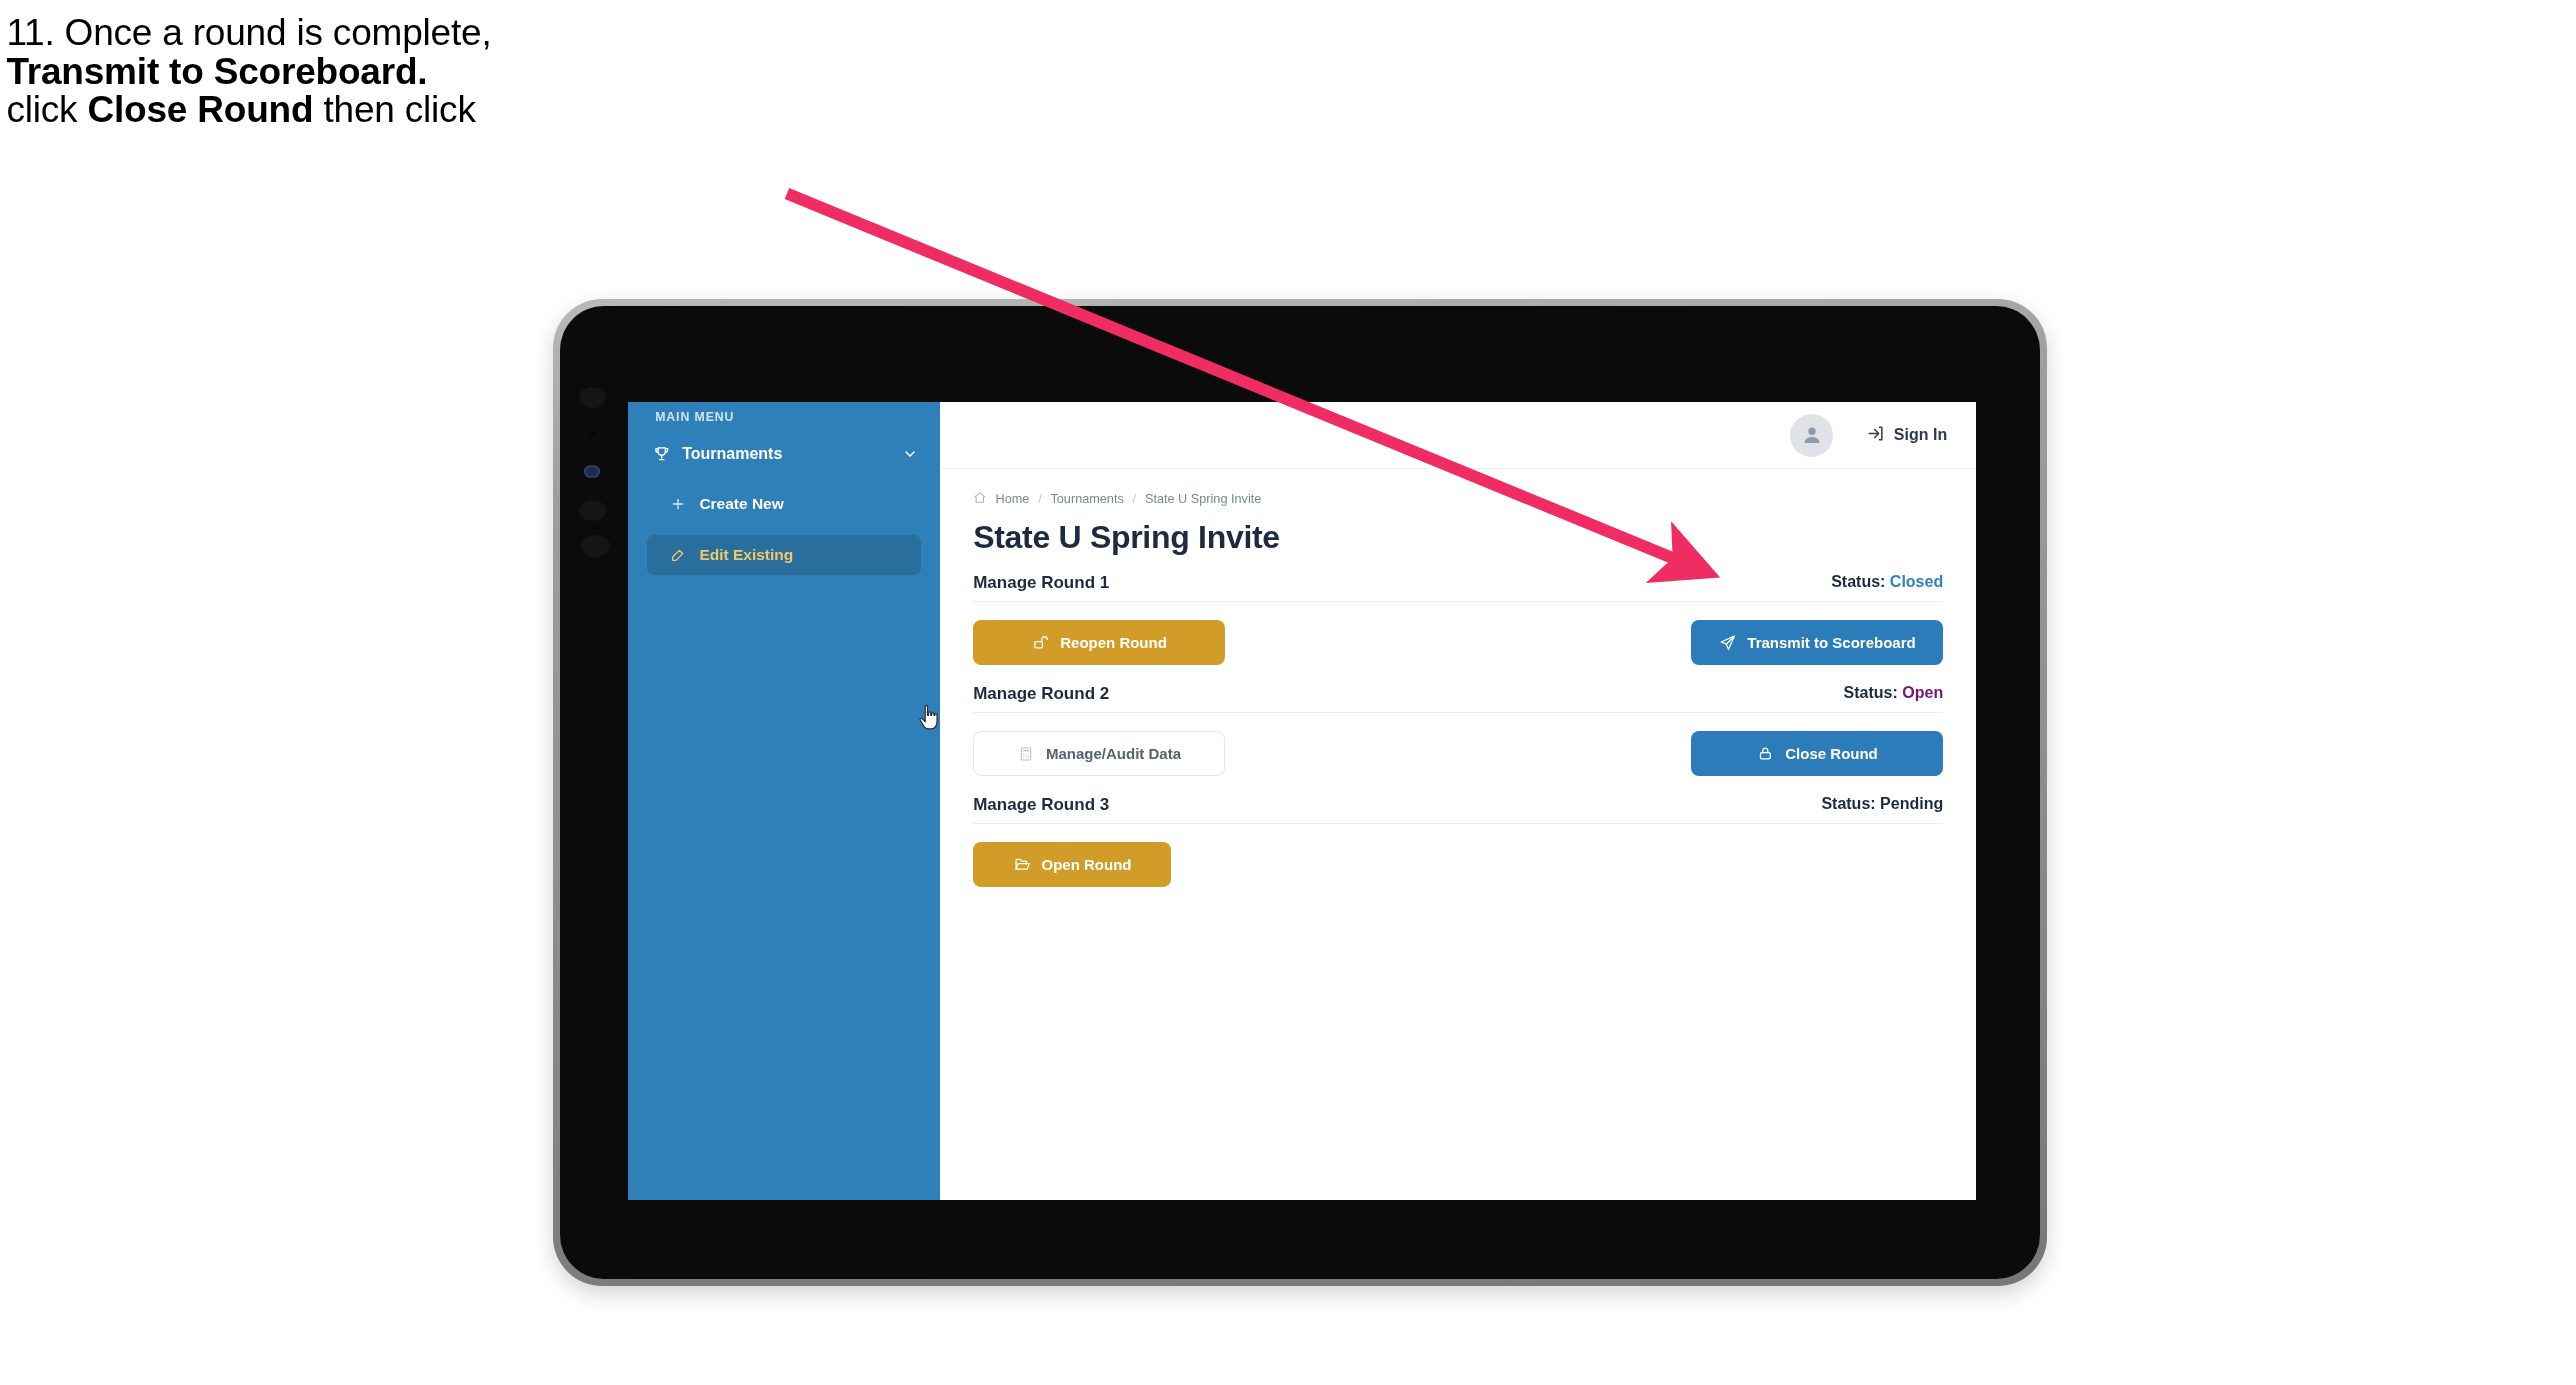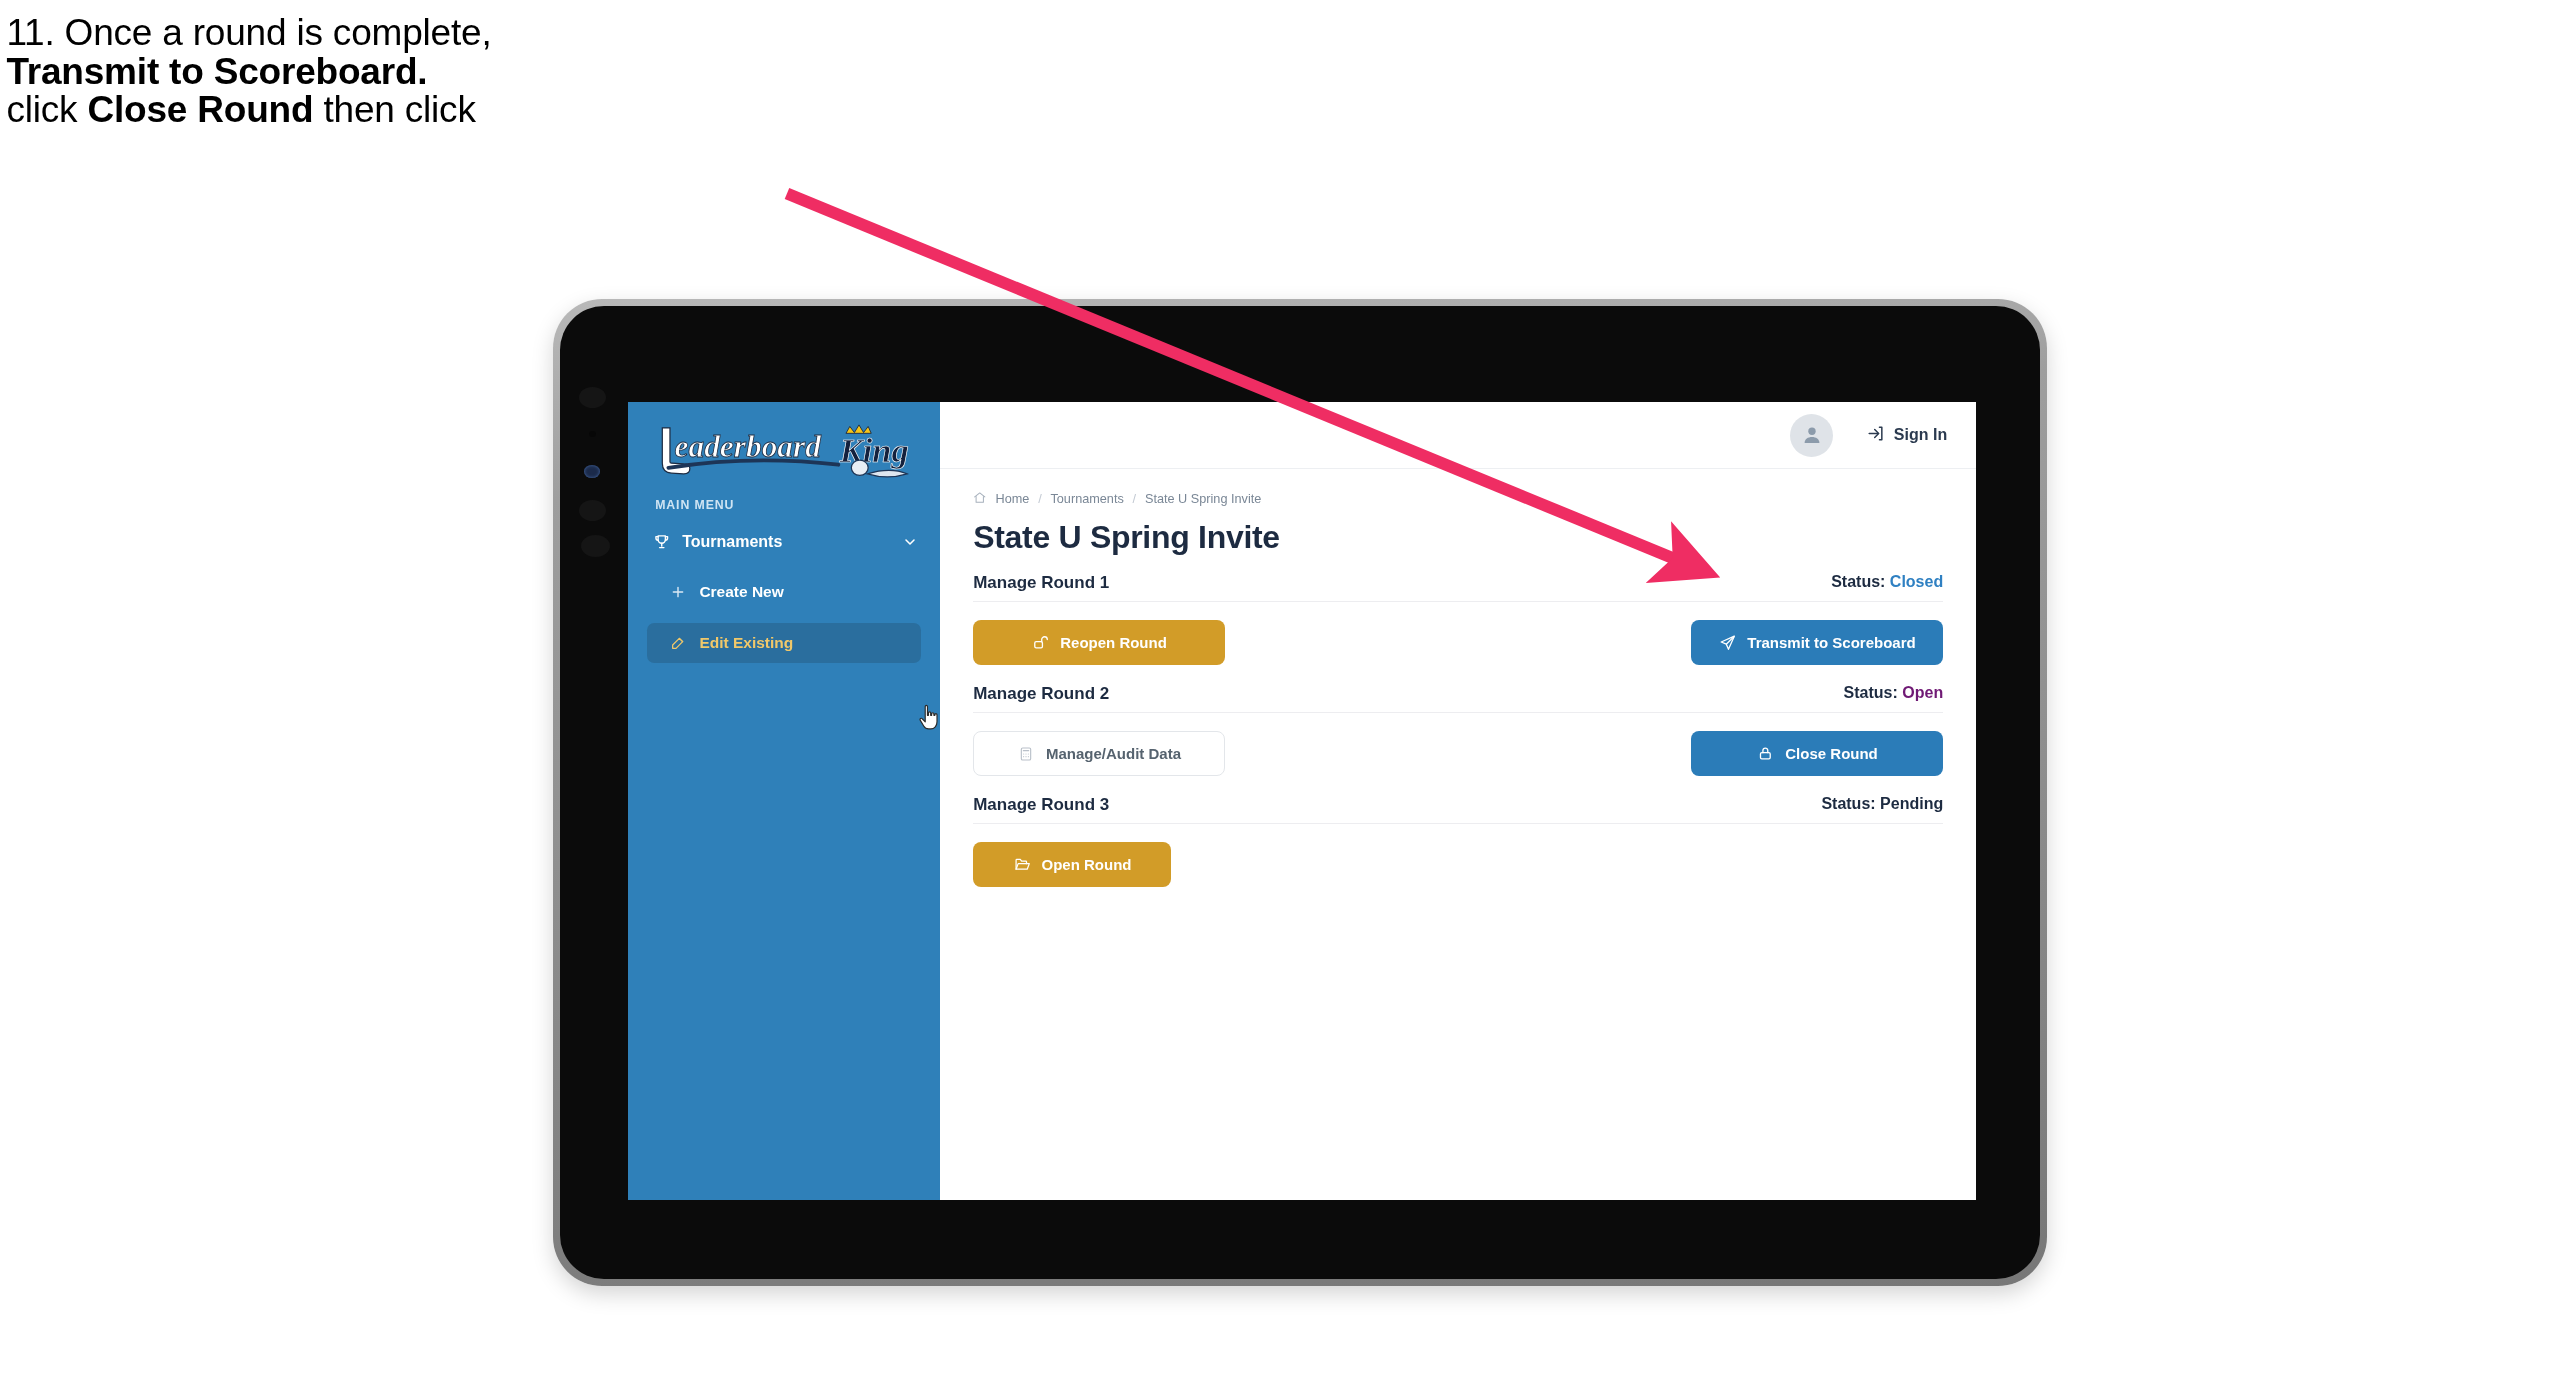--- a/index.html
+++ b/index.html
@@ -135,39 +135,20 @@
     <div class="tablet-inner">
       <span class="edge-dot dot-a"></span>
       <span class="edge-dot dot-b"></span>
       <span class="edge-dot dot-c"></span>
       <span class="edge-dot dot-d"></span>
       <span class="edge-dot dot-e"></span>
 
       <div class="screen">
 
         <aside class="sidebar">
-          <div class="logo-wrap">
-            <svg class="logo" viewBox="0 0 360 80">
-              <g>
-
-                <path d="M20 6 L20 52 q0 12 12 13 l16 1 q8 0 8 -7 q0 -6 -8 -6 l-16 -1 q-2 0 -2 -2 L30 6 z" fill="#ffffff" stroke="#1d2b41" stroke-width="1.6"></path>
-
-                <text x="36" y="44" font-family="'Liberation Serif', serif" font-size="41" font-style="italic" font-weight="700" fill="#ffffff" stroke="#1d2b41" stroke-width="1.1">eaderboard</text>
-
-                <path d="M28 58 q110 -17 222 -4" stroke="#1d3557" stroke-width="5" fill="none" stroke-linecap="round"></path>
-
-                <path d="M260 13 l5 -9 l6 8 l6 -10 l6 10 l6 -8 l4 9 z" fill="#f5c518" stroke="#1d2b41" stroke-width="1.2"></path>
-
-                <text x="252" y="50" font-family="'Liberation Serif', serif" font-size="45" font-style="italic" font-weight="700" fill="#14213d" stroke="#ffffff" stroke-width="0.8">King</text>
-
-                <ellipse cx="278" cy="58" rx="11" ry="10" fill="#e8eef5" stroke="#1d3557" stroke-width="1.6"></ellipse>
-                <path d="M288 66 q30 -9 52 0 q-26 8 -52 0 z" fill="#dde6ef" stroke="#1d3557" stroke-width="1.6"></path>
-              </g>
-            </svg>
-          </div>
 
           <div class="menu-label">MAIN MENU</div>
 
           <div class="nav-item">
             <span class="ico">
               <svg width="17.5" height="17.5" viewBox="0 0 24 24" fill="none" stroke="#fff" stroke-width="1.9" stroke-linecap="round" stroke-linejoin="round">
                 <path d="M7 4h10v5a5 5 0 0 1-10 0z"></path>
                   <path d="M7 5H4v2a3 3 0 0 0 3 3"></path>
                   <path d="M17 5h3v2a3 3 0 0 1-3 3"></path>
                 <path d="M12 14v4"></path>

